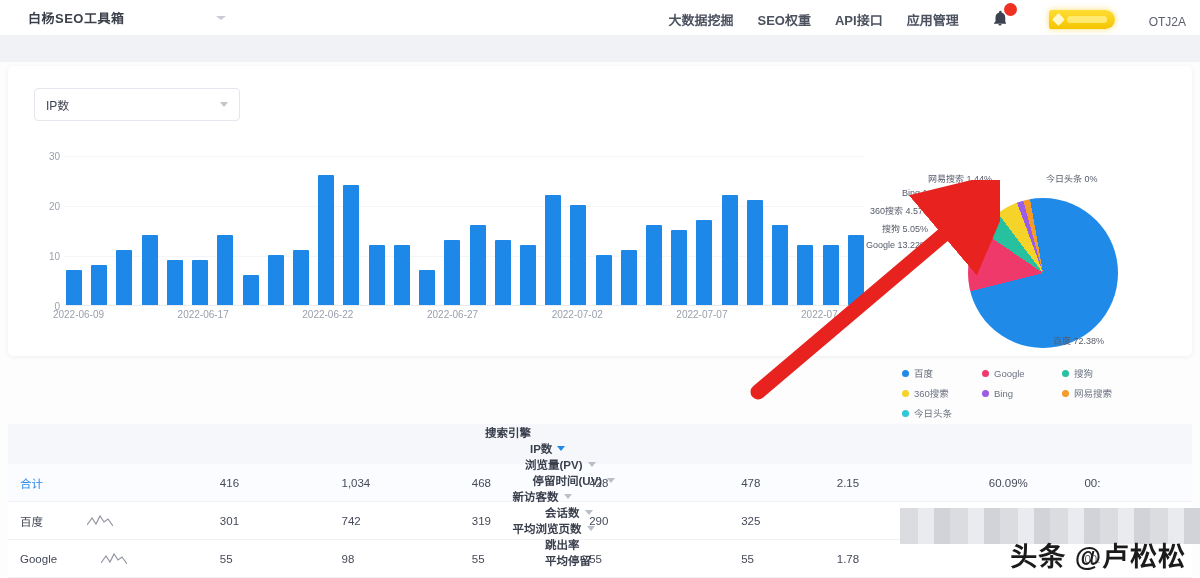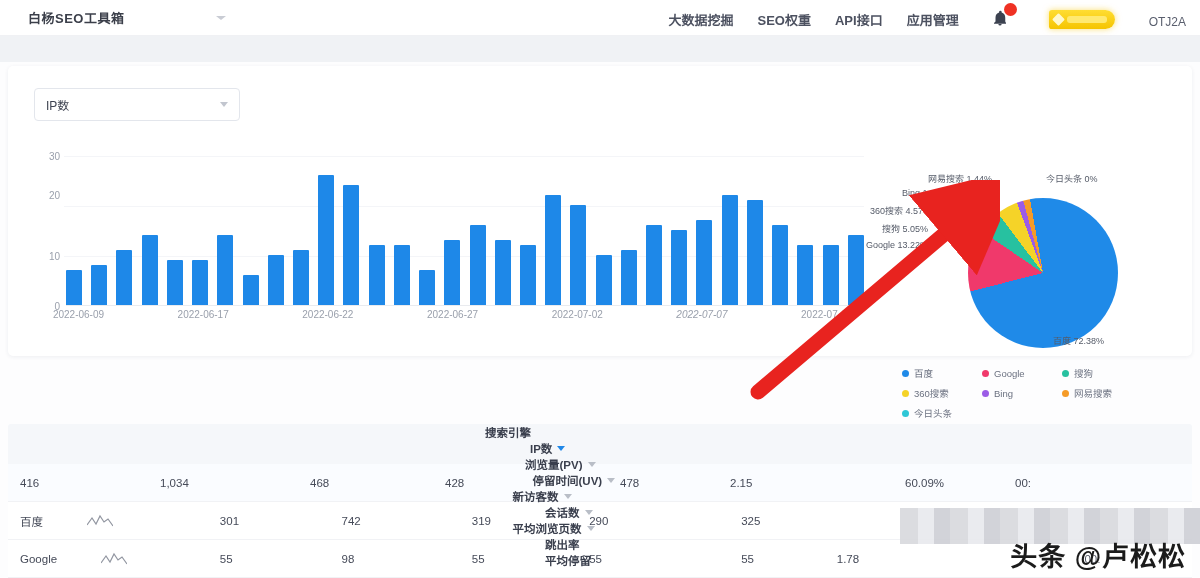--- a/index.html
+++ b/index.html
@@ -214,21 +214,21 @@
 
     <div class="metric-select">
       <span class="metric-select-label">IP数</span>
       <span class="metric-select-caret"></span>
     </div>
 
     <div class="barchart">
       <div class="yaxis" id="yaxis">
           <div class="ytick" style="top: 160px;">0</div>
           <div class="ytick" style="top: 110px;">10</div>
-          <div class="ytick" style="top: 49px; margin-left: 17px;">20</div>
+          <div class="ytick" style="top: 60px; margin-left: 17px;">20</div>
           <div class="ytick" style="top: 10px;">30</div>
         </div>
       <div id="gridlines">
           <div class="gridline" style="top: 110px;"></div>
           <div class="gridline" style="top: 60px;"></div>
           <div class="gridline" style="top: 10px;"></div>
         </div>
       <div class="plot" id="plot">
           <div class="bar" title="2022-06-12: 7" style="height: 35px;"></div>
           <div class="bar" title="2022-06-13: 8" style="height: 40px;"></div>
@@ -262,21 +262,21 @@
           <div class="bar" title="2022-07-11: 12" style="height: 60px;"></div>
           <div class="bar" title="2022-07-12: 12" style="height: 60px;"></div>
           <div class="bar" title=": 14" style="height: 70px;"></div>
         </div>
       <div class="xaxis" id="xaxis">
           <div class="xtick" style="left: 1.5625%;">2022-06-09</div>
           <div class="xtick" style="left: 17.1875%;">2022-06-17</div>
           <div class="xtick" style="left: 32.8125%;">2022-06-22</div>
           <div class="xtick" style="left: 48.4375%;">2022-06-27</div>
           <div class="xtick" style="left: 64.0625%;">2022-07-02</div>
-          <div class="xtick" style="left: 79.6875%; font-style: italic;">2022-07-07</div>
+          <div class="xtick" style="left: 79.6875%;">2022-07-07</div>
           <div class="xtick" style="left: 95.3125%;">2022-07-12</div>
         </div>
     </div>
 
     <div class="pie-region">
       <div class="pie" id="pie" style="background: conic-gradient(from -10deg, rgb(31, 138, 232) 0deg, rgb(31, 138, 232) 265.8deg, rgb(240, 57, 107) 265.8deg, rgb(240, 57, 107) 314.35deg, rgb(39, 193, 160) 314.35deg, rgb(39, 193, 160) 332.9deg, rgb(245, 211, 40) 332.9deg, rgb(245, 211, 40) 349.68deg, rgb(155, 92, 230) 349.68deg, rgb(155, 92, 230) 354.71deg, rgb(245, 155, 40) 354.71deg, rgb(245, 155, 40) 360deg, rgb(46, 199, 214) 360deg, rgb(46, 199, 214) 360deg);"></div>
       <div id="pie-labels">
           <div class="pie-label" style="left: 165px; top: 196px;">百度 72.38%</div>
           <div class="pie-label" style="left: -22px; top: 102px;">Google 13.22%</div>
           <div class="pie-label" style="left: -6px; top: 84px;">搜狗 5.05%</div>
@@ -350,20 +350,23 @@
         </div>
         <div class="cell c-num5">
           <span>跳出率</span>
         </div>
         <div class="cell c-num5">
           <span>平均停留</span>
         </div>
       </div>
     <div id="tbody">
         <div class="trow tbody-row total">
+          <div class="cell c-engine">
+            <span class="engine-name blue">合计</span>
+          </div>
           <div class="cell c-num">416</div>
           <div class="cell c-num2">1,034</div>
           <div class="cell c-num3">468</div>
           <div class="cell c-num4">428</div>
           <div class="cell c-num5">478</div>
           <div class="cell c-num4">2.15</div>
           <div class="cell c-num5">60.09%</div>
           <div class="cell c-num5">00:</div>
         </div>
         <div class="trow tbody-row">

